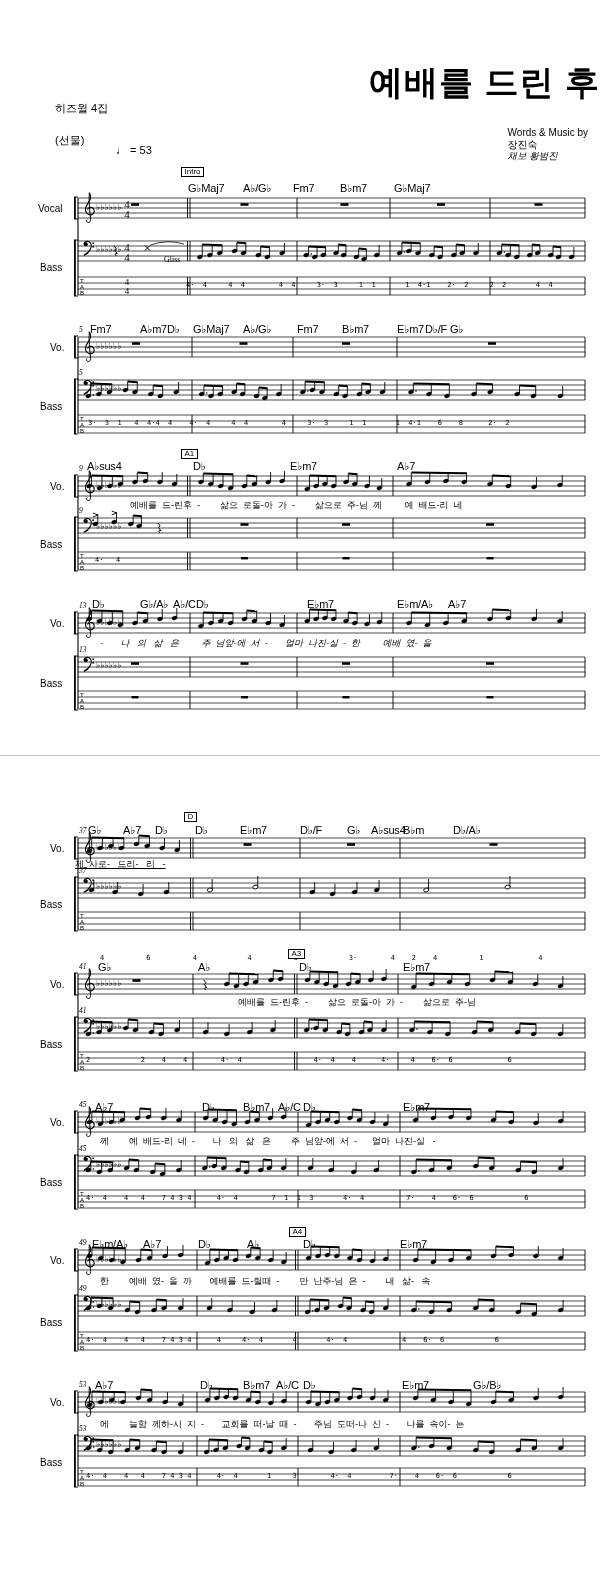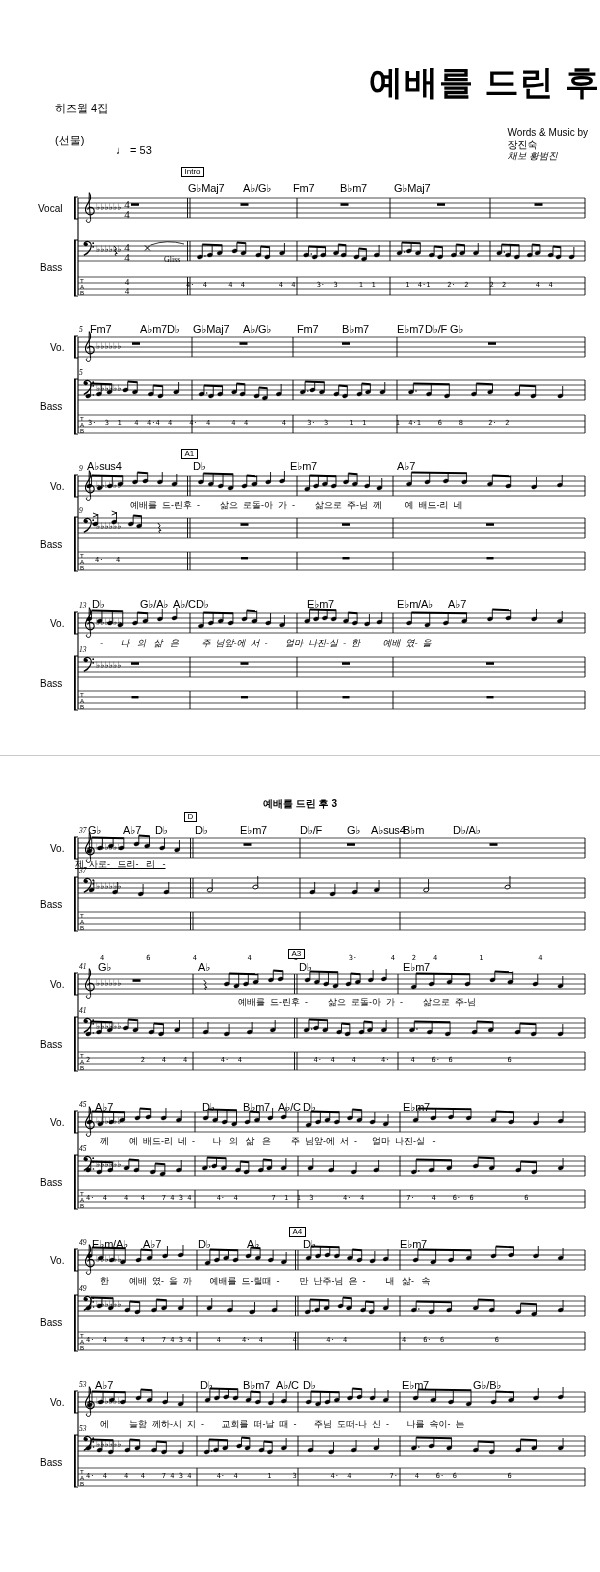--- a/index.html
+++ b/index.html
@@ -1383,21 +1383,20 @@
   <div class="title">예배를 드린 후</div>
   <div class="album" style="top:101px">히즈윌 4집</div>
   <div class="album" style="top:133px">(선물)</div>
   <div class="credits">
     <div>Words &amp; Music by</div>
     <div>장진숙</div>
     <div class="it">채보 황범진</div>
   </div>
   <div class="tempo">♩ = 53</div>
   <div class="page-sep"></div>
-  <div class="p2header">예배를 드린 후 3</div>
 <span class="t stafflabel" style="left: 38px; top: 204px;">Vocal</span>
     <span class="t stafflabel" style="left: 40px; top: 263px;">Bass</span>
     <span class="t secbox" style="left: 181px; top: 167px;">Intro</span>
     <span class="t chord" style="left: 188px; top: 183px;">G♭Maj7</span>
     <span class="t chord" style="left: 243px; top: 183px;">A♭/G♭</span>
     <span class="t chord" style="left: 293px; top: 183px;">Fm7</span>
     <span class="t chord" style="left: 340px; top: 183px;">B♭m7</span>
     <span class="t chord" style="left: 394px; top: 183px;">G♭Maj7</span>
     <span class="t tabn" style="left: 186px; top: 282px;">4·  4     4  4        4  4     3·  3     1  1       1  4·1    2·  2     2  2       4  4</span>
     <span class="t gliss" style="left: 164px; top: 256px;">Gliss</span>

